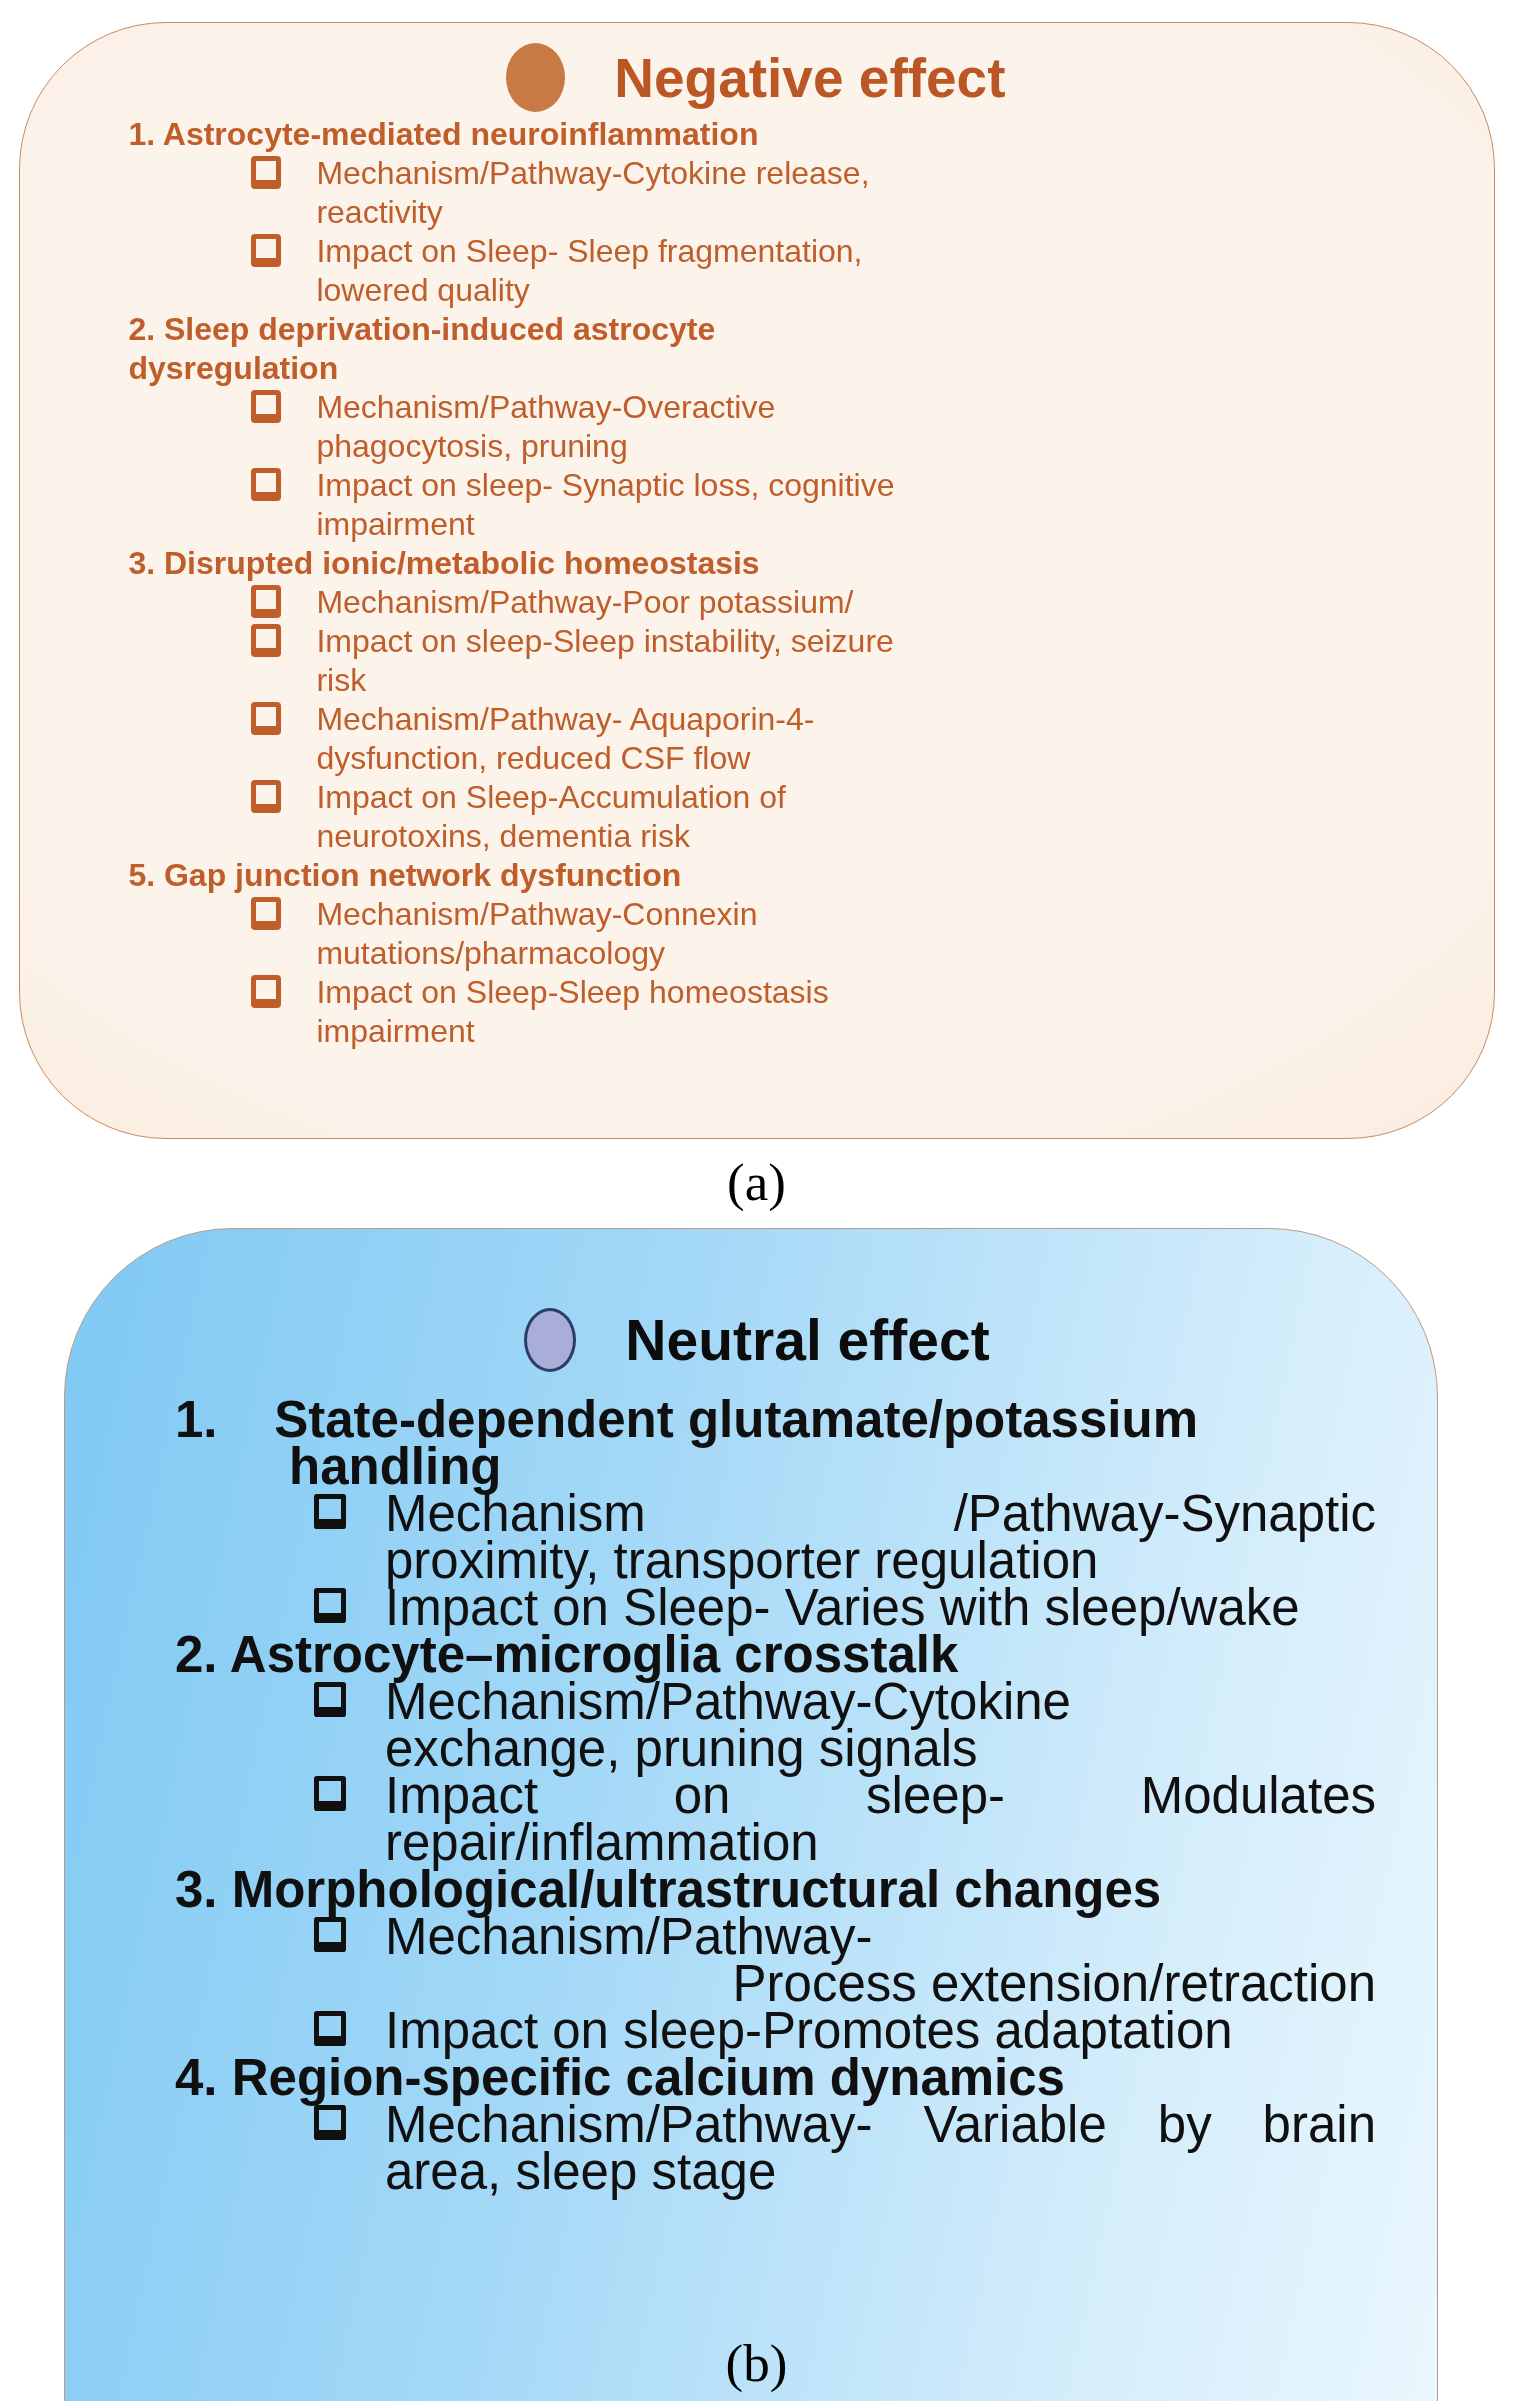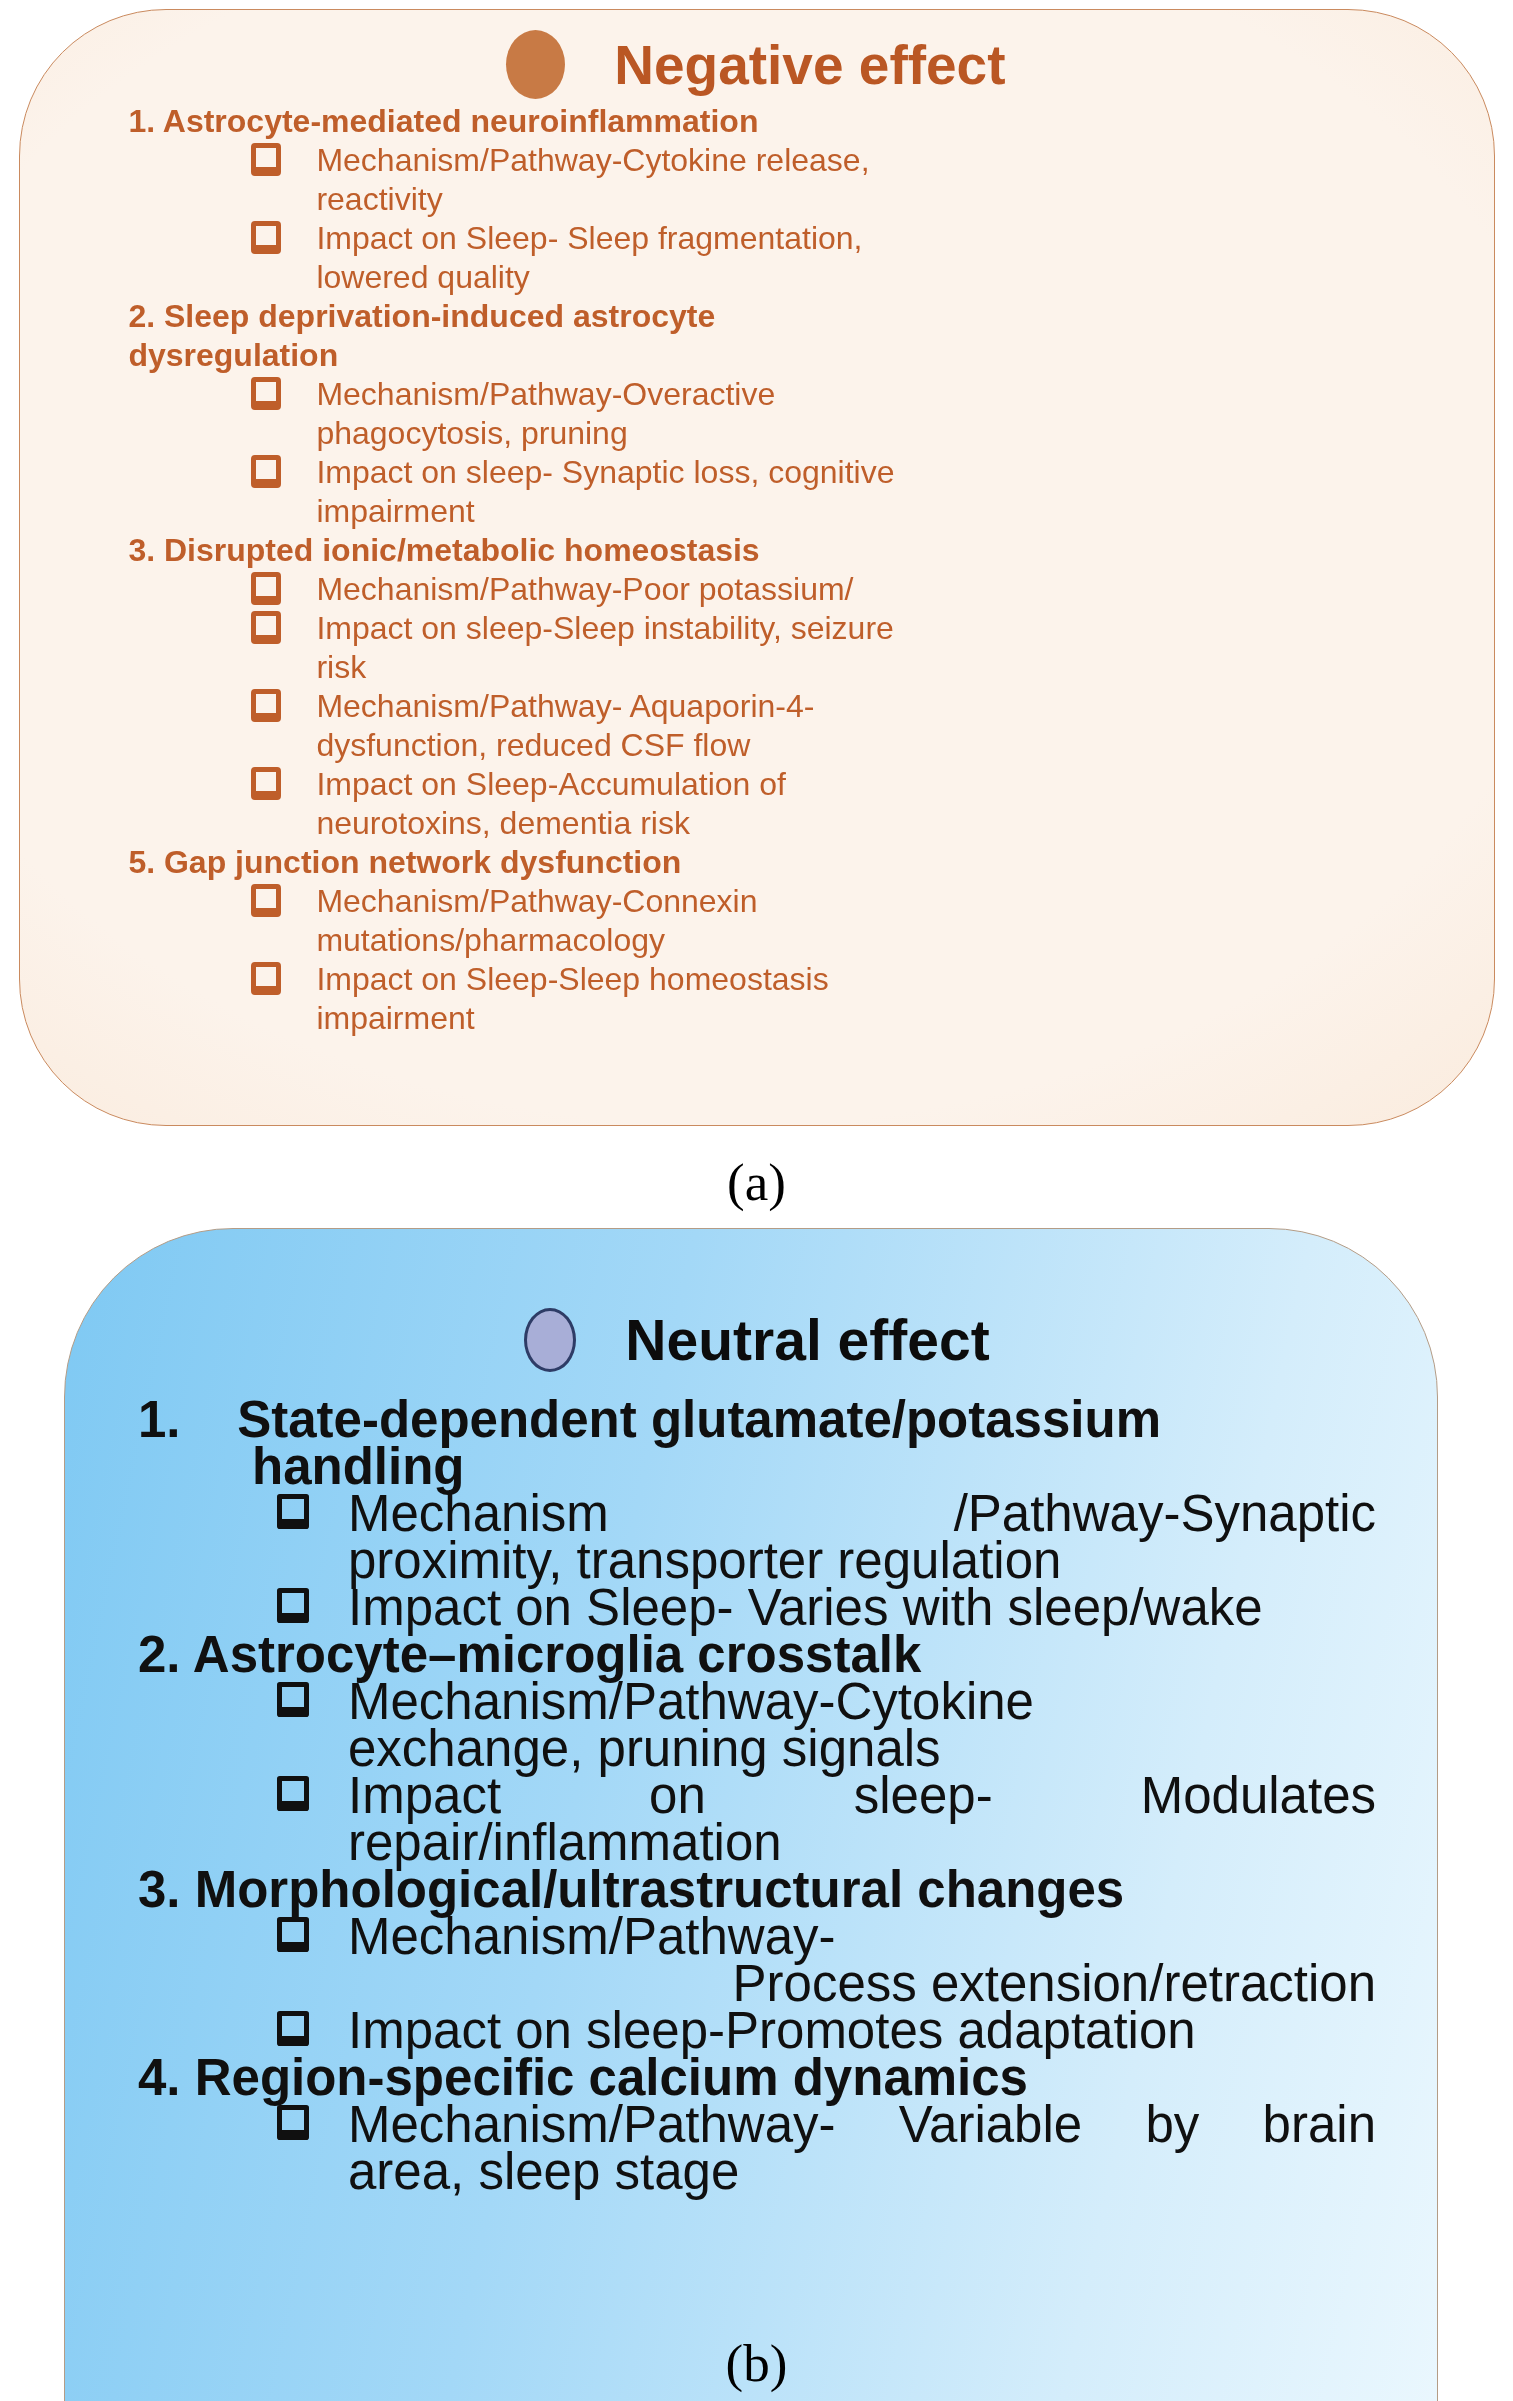--- a/index.html
+++ b/index.html
@@ -6,21 +6,21 @@
   body {
     width:1513px; height:2401px; position:relative; background:#ffffff;
     font-family:"Liberation Sans", sans-serif;
   }
 
   
   .panel { position:absolute; box-sizing:border-box; }
 
   
   #panel-a {
-    left:19.4px; top:9px; width:1476px; height:1117px;
+    left:19.4px; top:22px; width:1476px; height:1117px;
     border:1.7px solid #ca8a5e; border-radius:147px;
     background: radial-gradient(ellipse 115% 110% at 48% 45%,
       #fcf3eb 50%, #f9e7d6 78%, #f3d2b7 100%);
     padding:20px 111px 0 108px;
   }
   #panel-a .title-row { margin-bottom:3.3px; }
   #panel-a .title-text { font-size:55px; font-weight:bold; color:#ba5724; }
   #panel-a .bullet {
     width:59px; height:69px; border-radius:50%; background:#c87a45; flex:none;
   }
@@ -168,21 +168,21 @@
     </div>
 </div>
 
 <div class="caption" id="caption-a">(a)</div>
 
 <div class="panel" id="panel-b" style="border-color: rgb(180, 156, 134); background: linear-gradient(102deg, rgb(127, 201, 243) 0%, rgb(163, 216, 247) 38%, rgb(212, 237, 251) 75%, rgb(236, 248, 254) 100%);">
   <div class="title-row">
     <span class="bullet" style="background: rgb(168, 174, 215); border-color: rgb(46, 60, 102);"></span>
     <span class="title-text" style="color: rgb(12, 12, 12);">Neutral effect</span>
   </div>
-  <div class="items" id="items-b" style="color: rgb(16, 16, 16);">
+  <div class="items" id="items-b" style="color: rgb(16, 16, 16); margin-left: 37px;">
       <div class="item">
         <div class="hline">1.&nbsp;&nbsp;&nbsp;&nbsp;State-dependent glutamate/potassium</div>
         <div class="hline hindent">handling</div>
         <div class="sub">
           <div class="checkbox" style="border-color: rgb(16, 16, 16);"></div>
           <div class="sublines">
             <div class="line justify">Mechanism /Pathway-Synaptic</div>
             <div class="line">proximity, transporter regulation</div>
           </div>
         </div>

